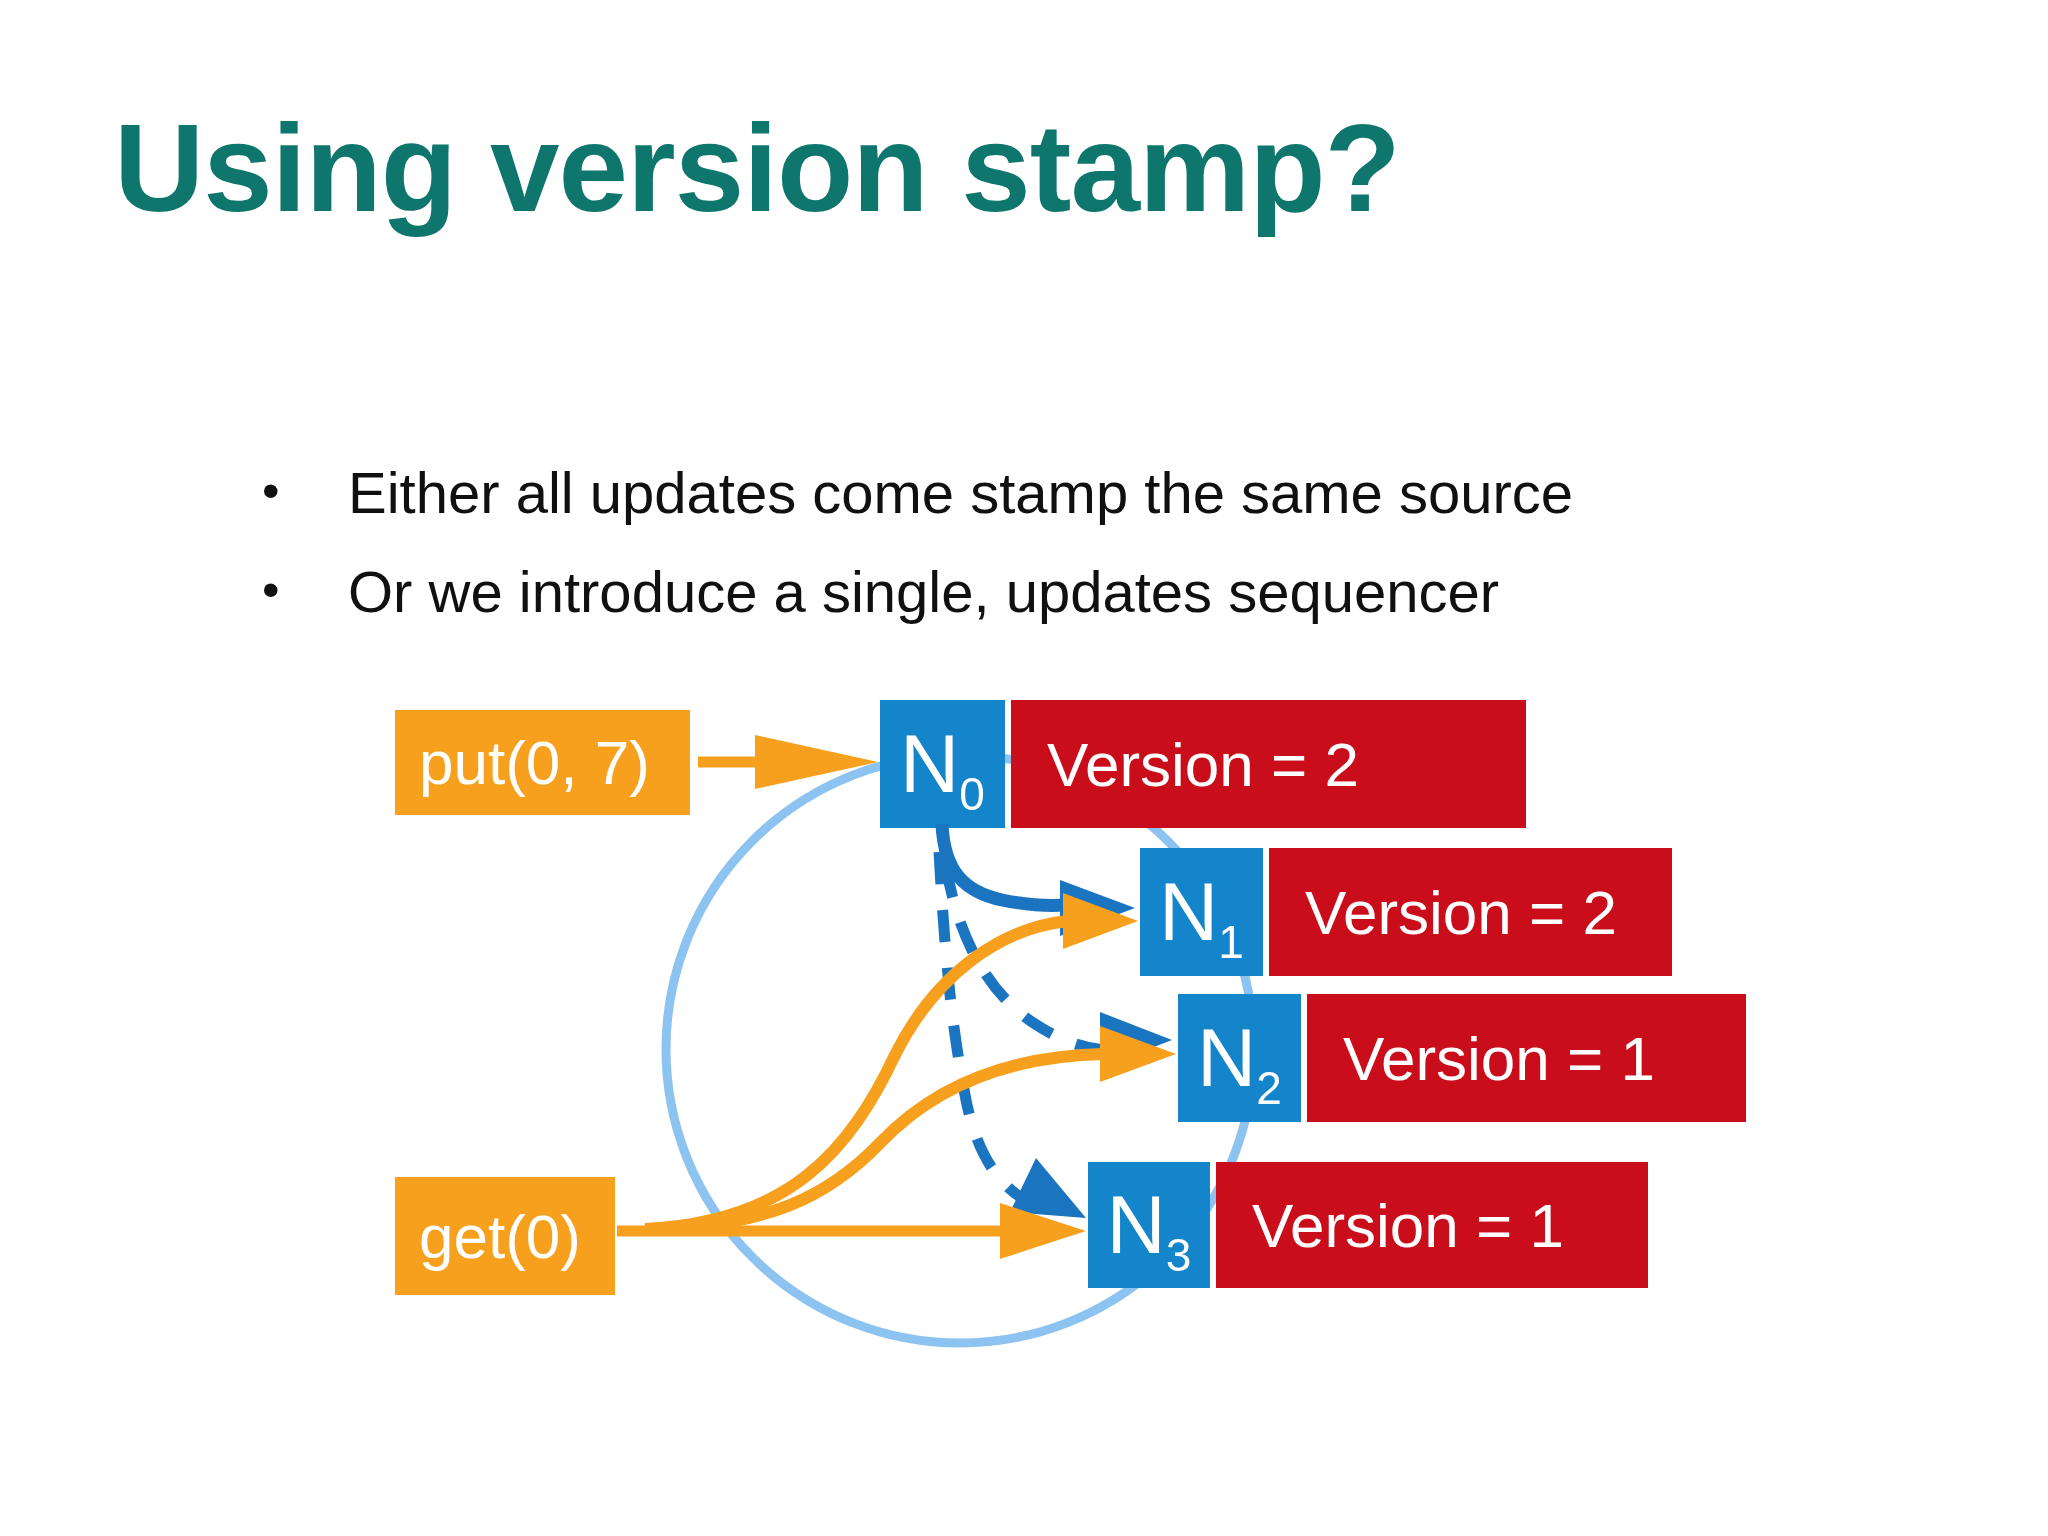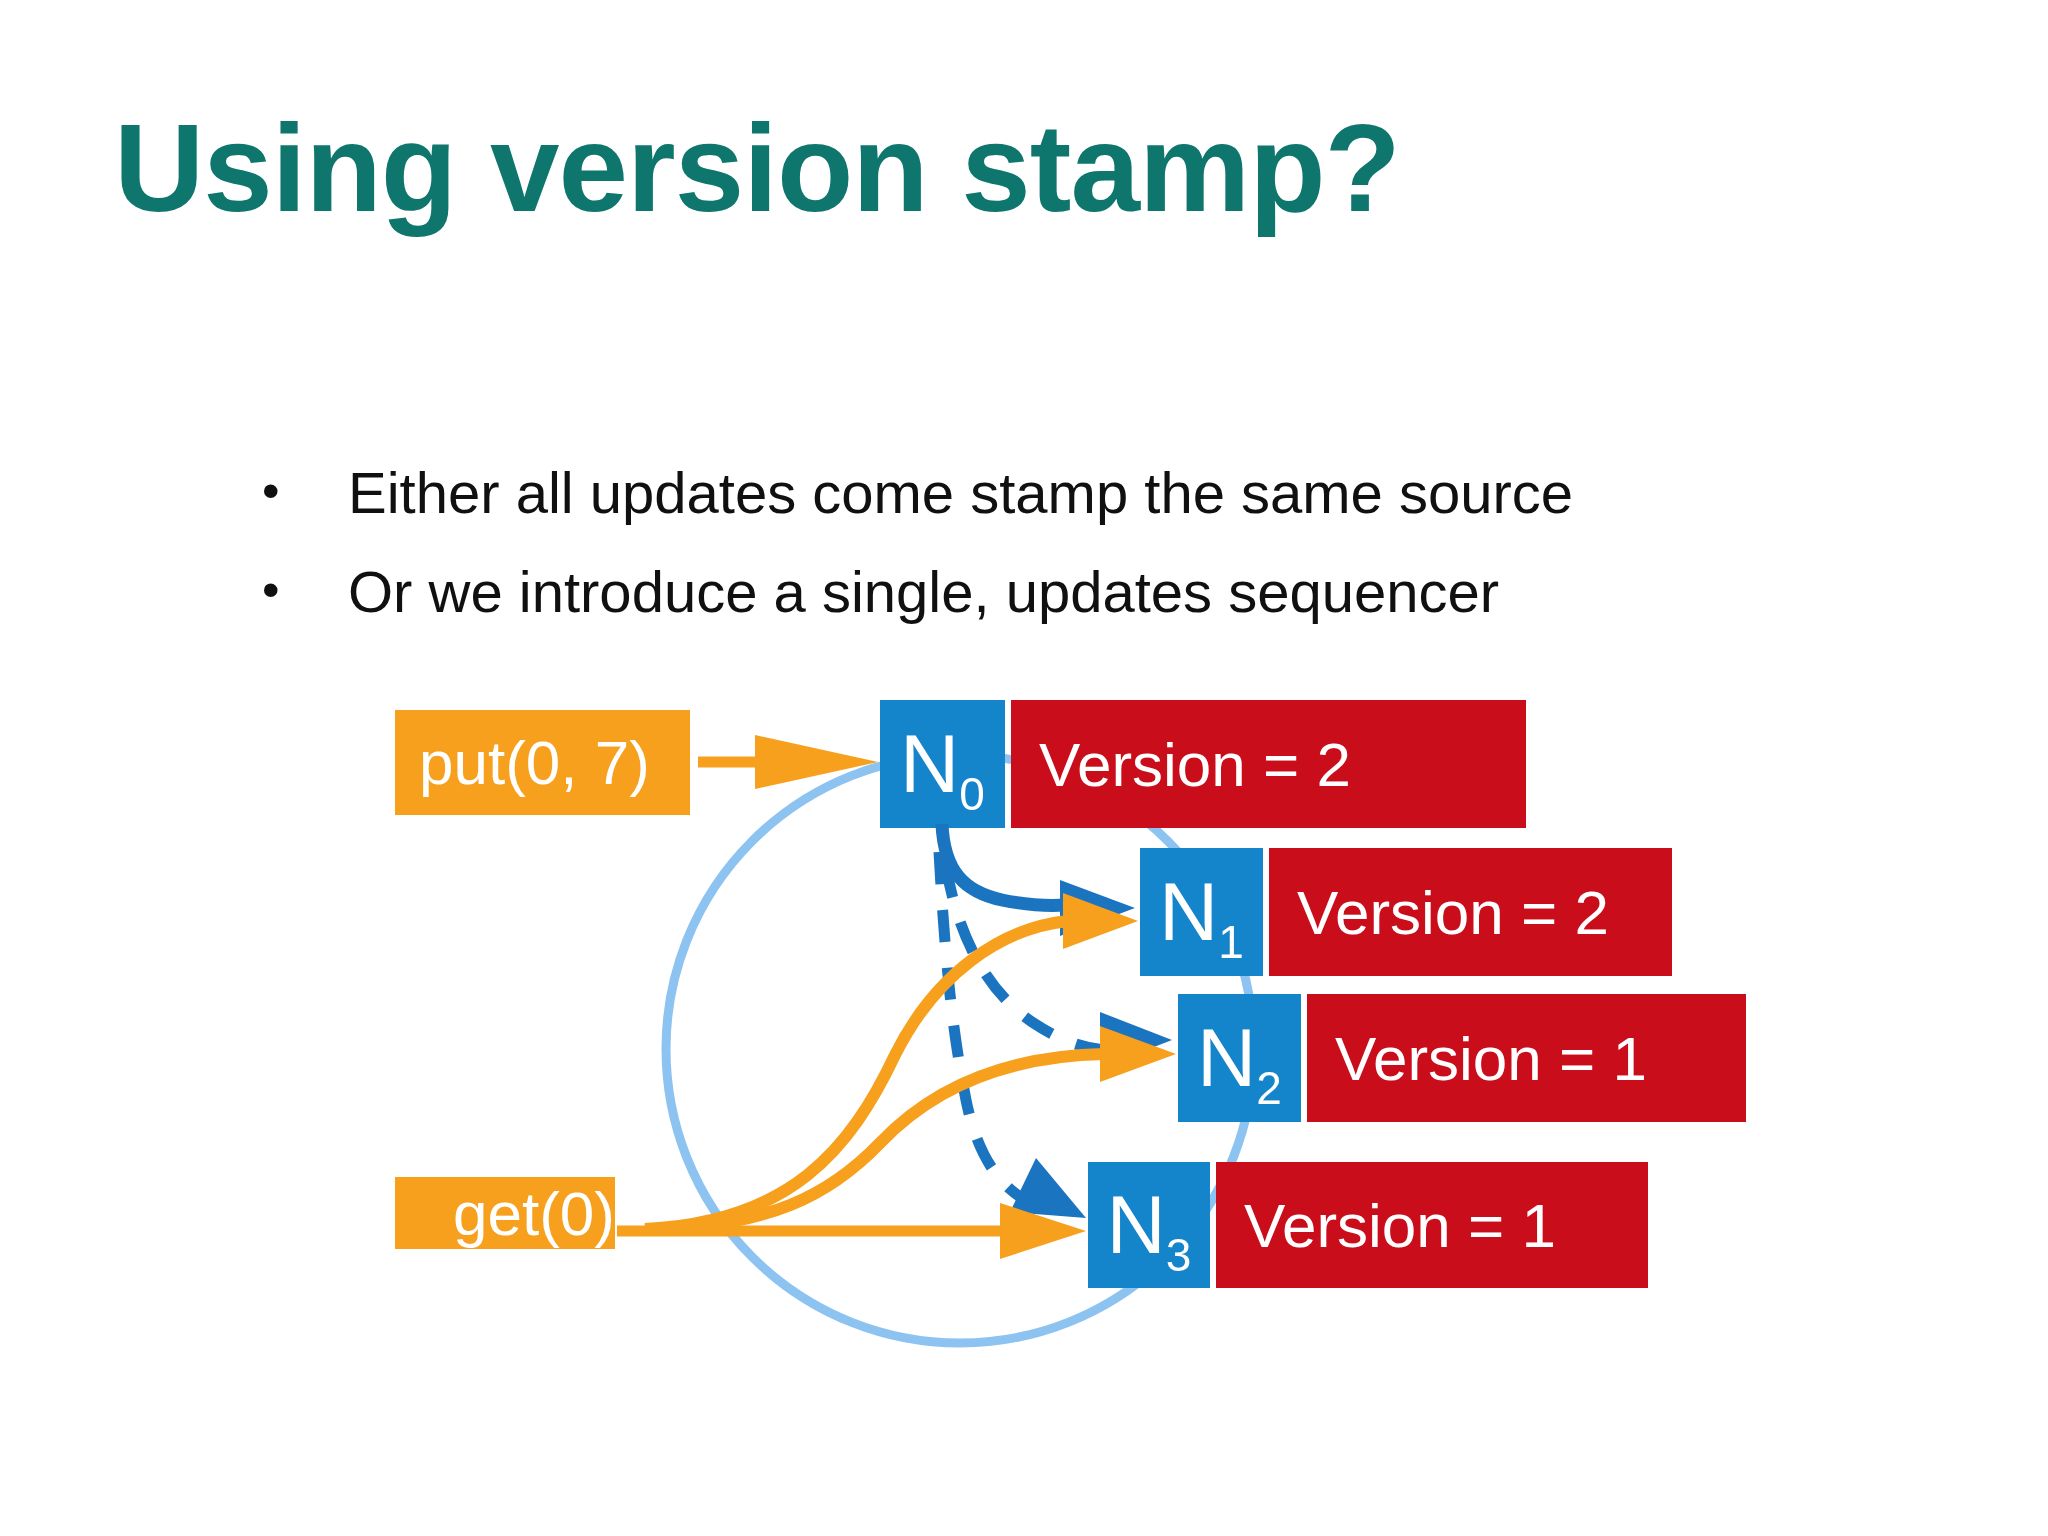--- a/index.html
+++ b/index.html
@@ -20,34 +20,34 @@
   .bullet-row .dot{font-size:50px;line-height:1.35;width:86px;flex:0 0 86px;}
   .bullet-row .btxt{font-size:58px;line-height:1.2;white-space:nowrap;}
   #bullet-0{top:458px;}
   #bullet-1{top:557px;}
   
   .op-box{
     position:absolute;background:#F7A01D;color:#ffffff;
     display:flex;align-items:center;font-size:62px;padding-left:24px;box-sizing:border-box;
   }
   #op-put{left:395px;top:710px;width:295px;height:105px;}
-  #op-get{left:395px;top:1177px;width:220px;height:72px;justify-content:flex-end;}
+  #op-get{left:395px;top:1177px;width:220px;height:118px;}
   .node-box{
     position:absolute;background:#1484CB;color:#ffffff;
     display:flex;align-items:center;justify-content:center;
   }
   .node-box .n-main{font-size:82px;line-height:1;}
   .node-box .n-sub{font-size:46px;line-height:1;transform:translateY(30px);}
   #node-0{left:880px;top:700px;width:125px;height:128px;}
   #node-1{left:1140px;top:848px;width:123px;height:128px;}
   #node-2{left:1178px;top:994px;width:123px;height:128px;}
   #node-3{left:1088px;top:1162px;width:122px;height:126px;}
   .version-box{
     position:absolute;background:#C90D1A;color:#ffffff;
-    display:flex;align-items:center;font-size:62px;padding-left:28px;box-sizing:border-box;
+    display:flex;align-items:center;font-size:62px;padding-left:36px;box-sizing:border-box;
     white-space:nowrap;
   }
   #version-0{left:1011px;top:700px;width:515px;height:128px;}
   #version-1{left:1269px;top:848px;width:403px;height:128px;}
   #version-2{left:1307px;top:994px;width:439px;height:128px;}
   #version-3{left:1216px;top:1162px;width:432px;height:126px;}
   
   .layer{position:absolute;left:0;top:0;pointer-events:none;}
 </style>
 </head>

